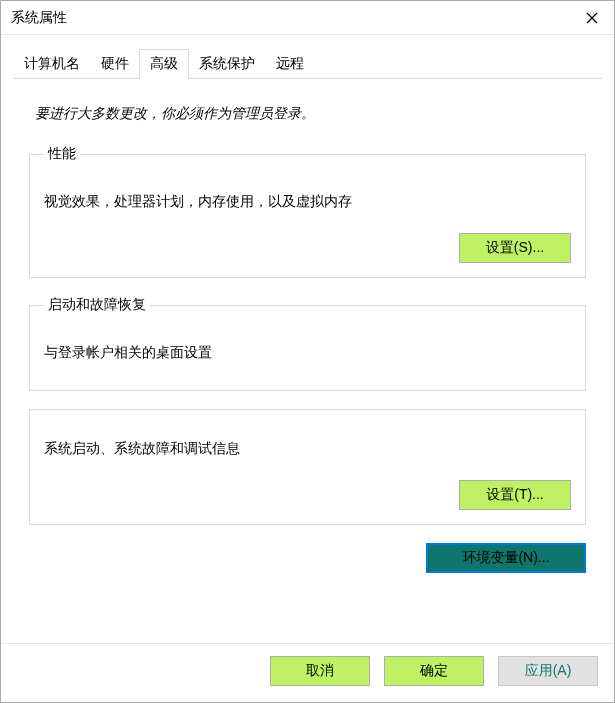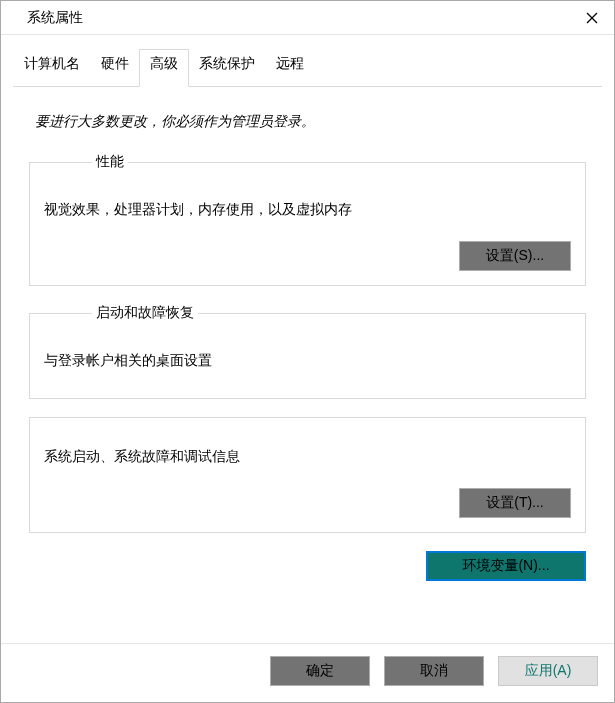--- a/index.html
+++ b/index.html
@@ -20,21 +20,21 @@
     border: 1px solid #a9a9a9;
     display: flex;
     flex-direction: column;
     background: #ffffff;
   }
   .titlebar {
     height: 34px;
     display: flex;
     align-items: center;
     justify-content: space-between;
-    padding: 0 0 0 26px;
+    padding: 0 0 0 10px;
     border-bottom: 1px solid #e5e5e5;
   }
   .titlebar-title { font-size: 14px; }
   .close-btn {
     width: 45px;
     height: 100%;
     display: flex;
     align-items: center;
     justify-content: center;
     font-size: 14px;
@@ -50,21 +50,21 @@
     content: "";
     position: absolute;
     bottom: 0;
     left: 12px;
     right: 12px;
     height: 1px;
     background: #d9d9d9;
     z-index: 0;
   }
   .tab {
-    padding: 5px 10px 13px 10px;
+    padding: 5px 10px 5px 10px;
     border: 1px solid #d9d9d9;
     border-bottom: none;
     margin-right: -1px;
     background: #ffffff;
     font-size: 14px;
     position: relative;
     z-index: 1;
   }
   .tab.inactive {
     border-color: transparent;
@@ -83,35 +83,34 @@
   .admin-note { margin: 12px 6px 22px 6px; font-style: italic; }
   fieldset.group {
     border: 1px solid #d9d9d9;
     margin: 0 0 18px 0;
     padding: 10px 14px 14px 14px;
     position: relative;
   }
   fieldset.group legend {
     padding: 0 4px;
     font-size: 14px;
-    margin-left: 48px;
   }
   .group-desc {
     margin: 20px 0 14px 0;
   }
   .btn-row {
     display: flex;
     justify-content: flex-end;
     gap: 10px;
     margin-top: 22px;
   }
   button.win-btn {
     min-width: 112px;
     height: 30px;
-    background: #737373;
+    background: #bef264;
     border: 1px solid #adadad;
     font-family: inherit;
     font-size: 14px;
     padding: 0 14px;
     color: #000;
   }
   button.win-btn.default {
     border: 2px solid #0078d7;
     background: #0f766e;
     padding: 0 13px;
@@ -180,17 +179,17 @@
         <button class="win-btn">设置(T)...</button>
       </div>
     </fieldset>
 
     <div class="env-row">
       <button class="win-btn default">环境变量(N)...</button>
     </div>
   </div>
 
   <div class="footer">
+    <button class="win-btn">取消</button>
     <button class="win-btn">确定</button>
-    <button class="win-btn">取消</button>
     <button class="win-btn" disabled="">应用(A)</button>
   </div>
 </div>
 
 </body></html>

